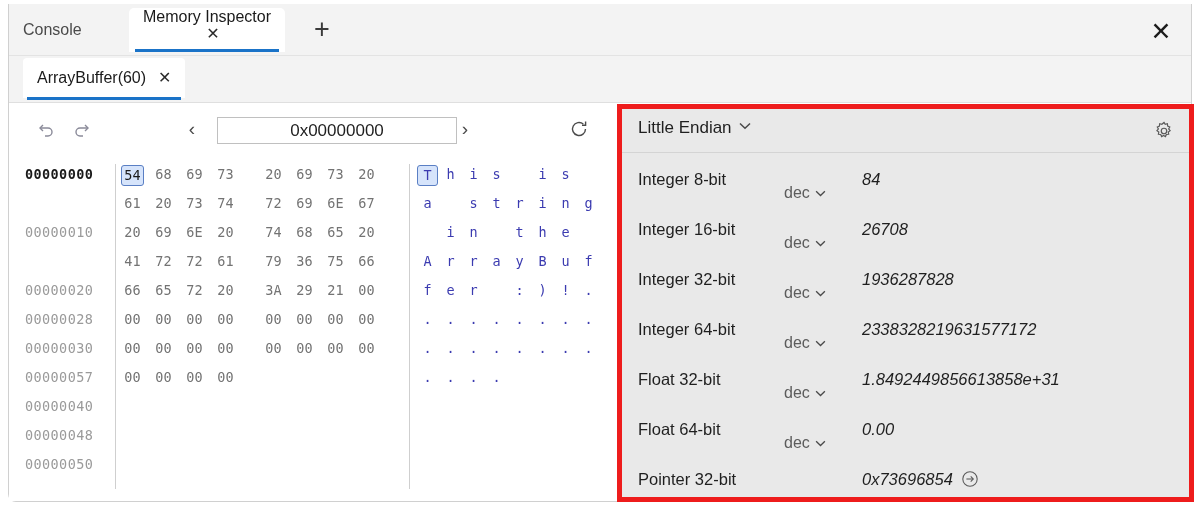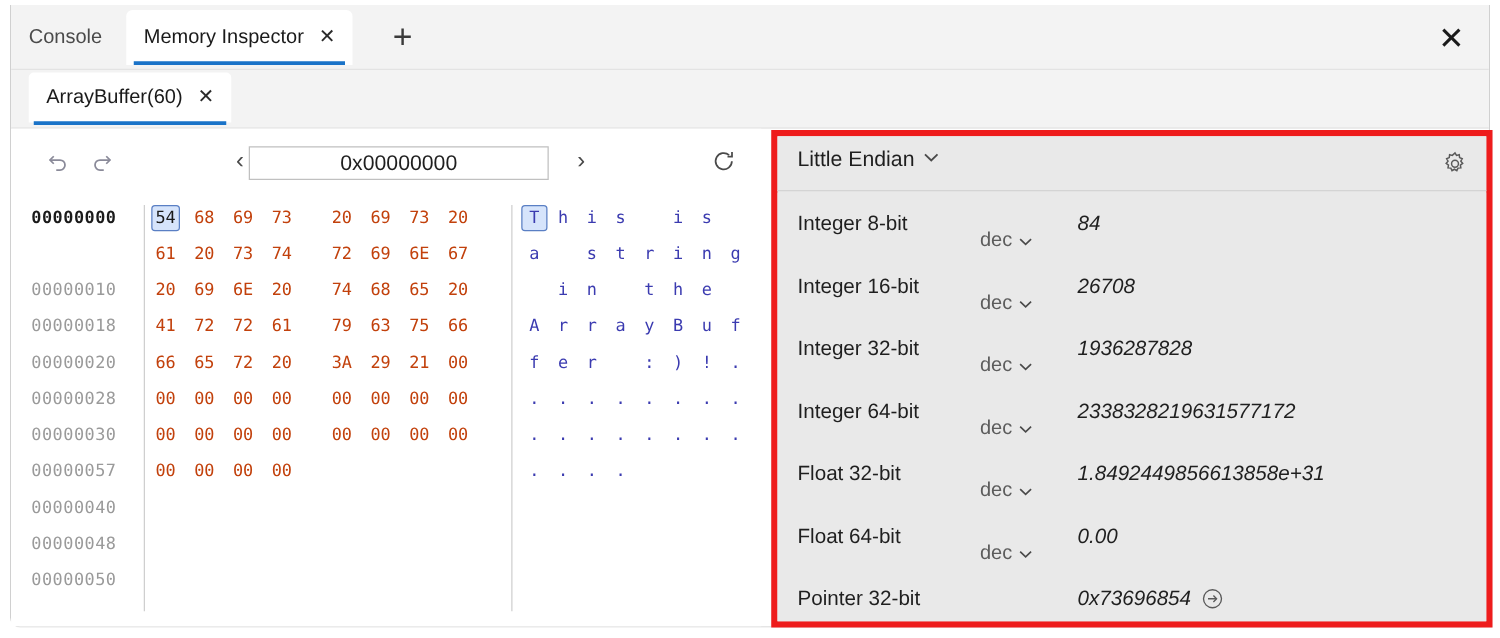--- a/index.html
+++ b/index.html
@@ -40,21 +40,21 @@
     background: #ffffff;
     color: #1a1a1a;
     border-radius: 5px 5px 0 0;
   }
   .otab.active::after {
     content: ""; position: absolute;
     left: 6px; right: 6px; bottom: 0; height: 3px;
     background: #1a73c8;
   }
   #tab-console { left: 0; text-align: center; }
-  #tab-memory { left: 92px; }
+  #tab-memory { left: 120px; flex-direction: column; }
   .tabclose {
     margin-left: 12px; font-size: 16px;
     color: #2b2b2b; line-height: 1;
   }
   #newtab {
     position: absolute; left: 298px; top: 12px;
     width: 30px; height: 30px;
     font-size: 27px; color: #3a3a3a;
     line-height: 27px; text-align: center;
     font-weight: 300;
@@ -108,21 +108,21 @@
     width: 28px; height: 28px;
     display: flex; align-items: center; justify-content: center;
     color: #8a8a99;
   }
   #undo-btn { left: 24px; }
   #redo-btn { left: 58px; }
   #prev-btn { left: 169px; color: #4a4a4a; font-size: 19px; }
   #next-btn { left: 442px; color: #4a4a4a; font-size: 19px; }
   #refresh-btn { left: 556px; color: #4a4a4a; }
   #addr-input {
-    position: absolute; left: 190px; top: 14px;
+    position: absolute; left: 208px; top: 14px;
     width: 240px; height: 27px;
     border: 1px solid #c0c0c0; background: #ffffff;
     text-align: center;
     font-family: "Liberation Sans", sans-serif;
     font-size: 17px; color: #1f1f1f;
     padding: 0;
   }
 
   
   #hexgrid {
@@ -139,21 +139,21 @@
   .haddr {
     position: absolute; left: 16px;
     width: 86px;
     color: #9a9a9a;
     letter-spacing: 0.4px;
   }
   .hexrow.first .haddr { color: #1a1a1a; font-weight: bold; }
   .hbytes { position: absolute; left: 112px; }
   .hb {
     display: inline-block; width: 23px;
-    text-align: center; color: #c2410c;
+    text-align: center; color: #737373;
     margin-right: 8px;
   }
   .hb.gap { margin-right: 25px; }
   .hb.sel {
     background: #d6e4fb; color: #1a1a1a;
     border: 1px solid #5a7fc4; border-radius: 3px;
     line-height: 19px; height: 21px;
     vertical-align: middle;
   }
   .hascii { position: absolute; left: 408px; }
@@ -292,22 +292,21 @@
           <div class="hexrow">
             <div class="hbytes"><span class="hb">61</span><span class="hb">20</span><span class="hb">73</span><span class="hb gap">74</span><span class="hb">72</span><span class="hb">69</span><span class="hb">6E</span><span class="hb">67</span></div>
             <div class="hascii"><span class="ac">a</span><span class="ac"> </span><span class="ac">s</span><span class="ac">t</span><span class="ac">r</span><span class="ac">i</span><span class="ac">n</span><span class="ac">g</span></div>
           </div>
           <div class="hexrow">
             <div class="haddr">00000010</div>
             <div class="hbytes"><span class="hb">20</span><span class="hb">69</span><span class="hb">6E</span><span class="hb gap">20</span><span class="hb">74</span><span class="hb">68</span><span class="hb">65</span><span class="hb">20</span></div>
             <div class="hascii"><span class="ac"> </span><span class="ac">i</span><span class="ac">n</span><span class="ac"> </span><span class="ac">t</span><span class="ac">h</span><span class="ac">e</span><span class="ac"> </span></div>
           </div>
           <div class="hexrow">
-            <div class="haddr">00000018</div>
-            <div class="hbytes"><span class="hb">41</span><span class="hb">72</span><span class="hb">72</span><span class="hb gap">61</span><span class="hb">79</span><span class="hb">63</span><span class="hb">75</span><span class="hb">66</span></div>
+            <div class="hbytes"><span class="hb">41</span><span class="hb">72</span><span class="hb">72</span><span class="hb gap">61</span><span class="hb">79</span><span class="hb">36</span><span class="hb">75</span><span class="hb">66</span></div>
             <div class="hascii"><span class="ac">A</span><span class="ac">r</span><span class="ac">r</span><span class="ac">a</span><span class="ac">y</span><span class="ac">B</span><span class="ac">u</span><span class="ac">f</span></div>
           </div>
           <div class="hexrow">
             <div class="haddr">00000020</div>
             <div class="hbytes"><span class="hb">66</span><span class="hb">65</span><span class="hb">72</span><span class="hb gap">20</span><span class="hb">3A</span><span class="hb">29</span><span class="hb">21</span><span class="hb">00</span></div>
             <div class="hascii"><span class="ac">f</span><span class="ac">e</span><span class="ac">r</span><span class="ac"> </span><span class="ac">:</span><span class="ac">)</span><span class="ac">!</span><span class="ac">.</span></div>
           </div>
           <div class="hexrow">
             <div class="haddr">00000028</div>
             <div class="hbytes"><span class="hb">00</span><span class="hb">00</span><span class="hb">00</span><span class="hb gap">00</span><span class="hb">00</span><span class="hb">00</span><span class="hb">00</span><span class="hb">00</span></div>

